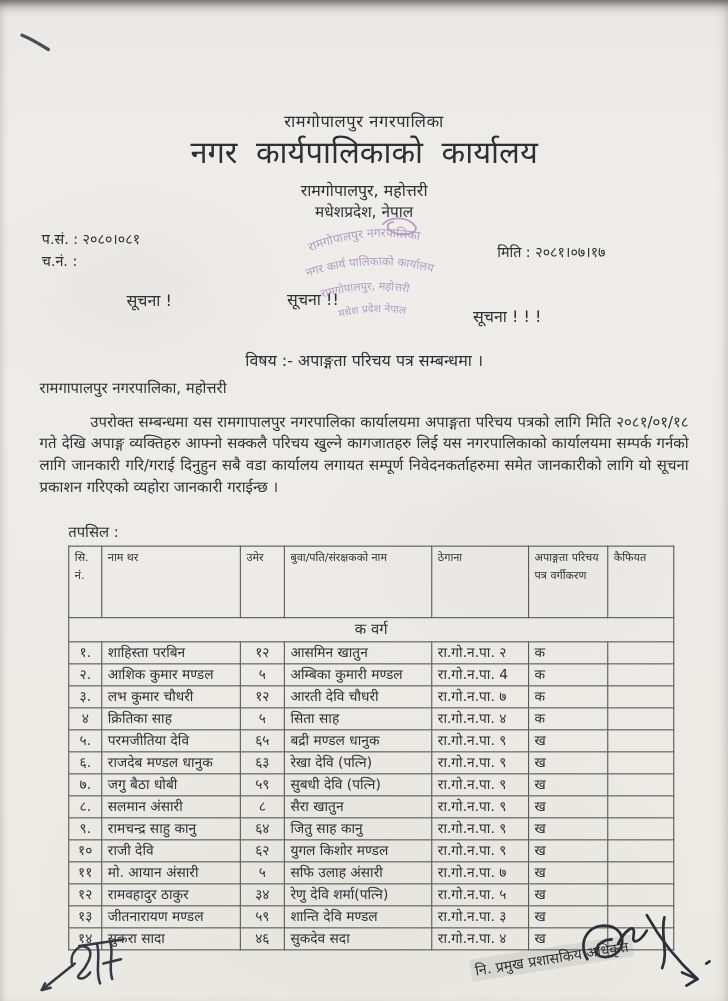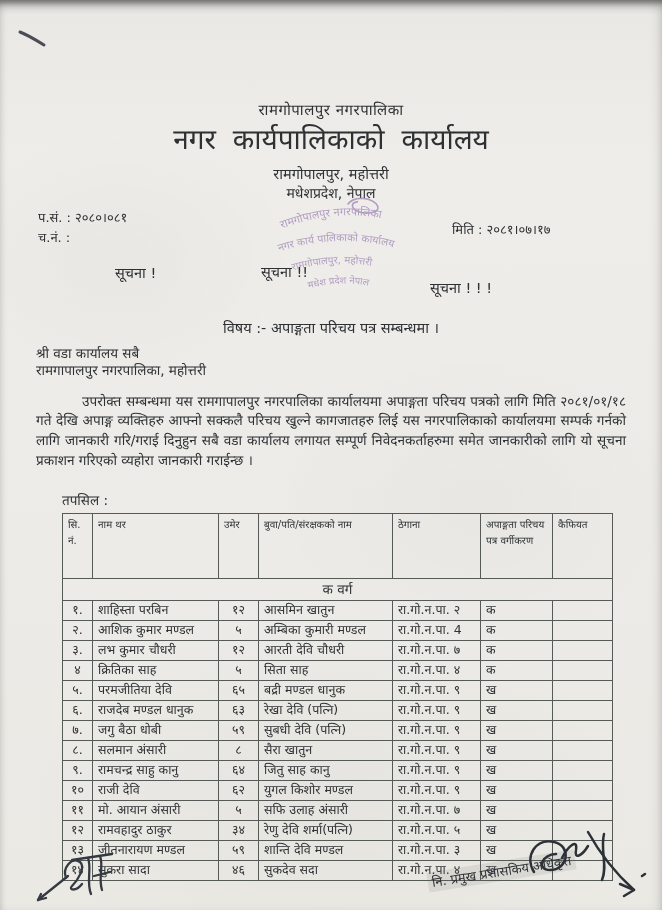--- a/index.html
+++ b/index.html
@@ -101,21 +101,20 @@
 
   <div class="notice-row">
     <span class="notice-1">सूचना !</span>
     <span class="notice-2">सूचना !!</span>
     <span class="notice-3">सूचना ! ! !</span>
   </div>
 
   <div class="subject">विषय :- अपाङ्गता परिचय पत्र  सम्बन्धमा ।</div>
 
   <div class="addressee">
-    <div>श्री वडा कार्यालय सबै</div>
     <div>रामगापालपुर नगरपालिका, महोत्तरी</div>
   </div>
 
   <div class="body-par">उपरोक्त सम्बन्धमा यस रामगापालपुर नगरपालिका कार्यालयमा अपाङ्गता परिचय पत्रको लागि मिति २०८१/०१/१८ गते  देखि अपाङ्ग व्यक्तिहरु आफ्नो सक्कलै परिचय खुल्ने कागजातहरु  लिई यस नगरपालिकाको कार्यालयमा सम्पर्क गर्नको लागि जानकारी गरि/गराई दिनुहुन सबै वडा कार्यालय लगायत सम्पूर्ण निवेदनकर्ताहरुमा समेत जानकारीको लागि यो सूचना प्रकाशन गरिएको व्यहोरा जानकारी गराईन्छ ।</div>
 
   <div class="tapasil">तपसिल :</div>
 
   <table class="schedule">
     <colgroup>
       <col style="width:30px">

